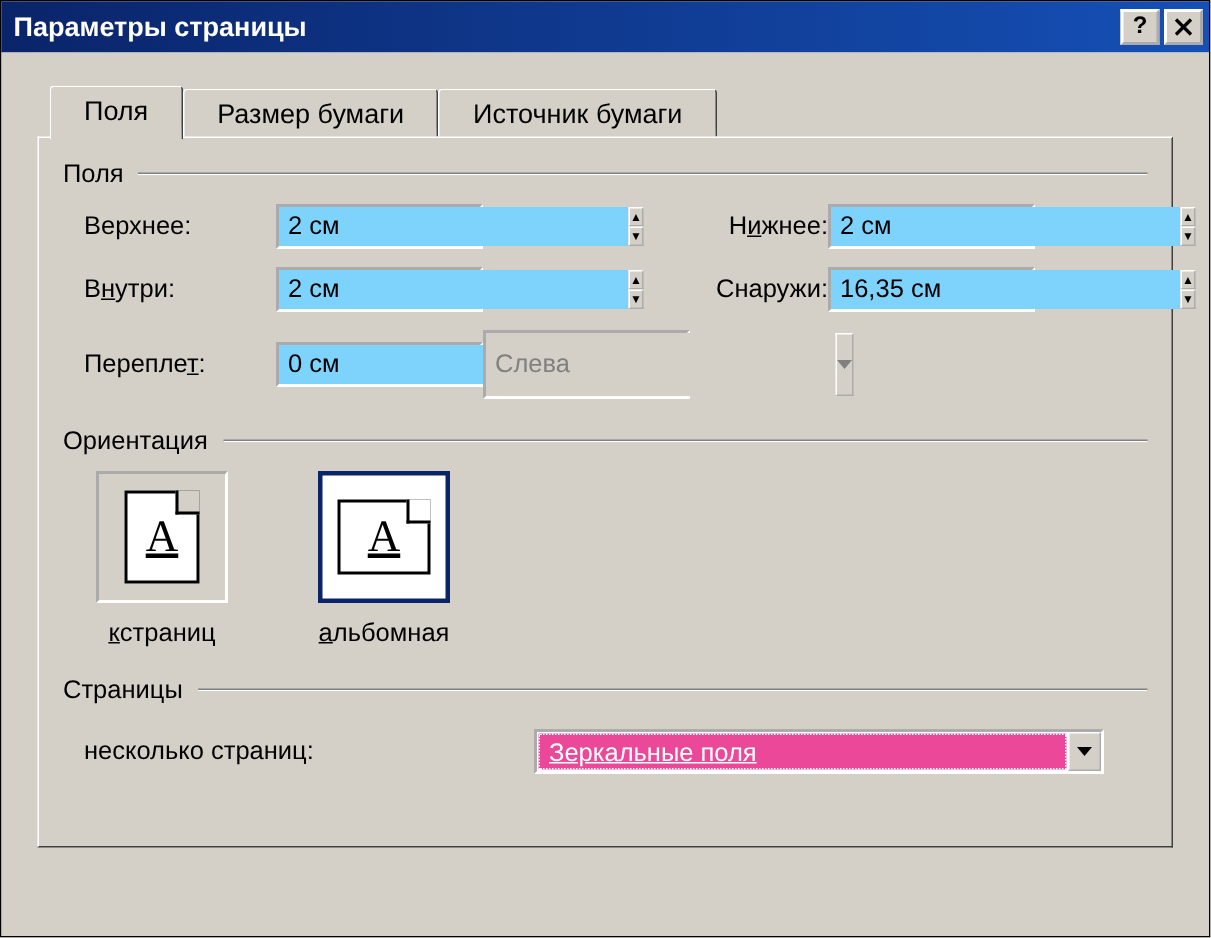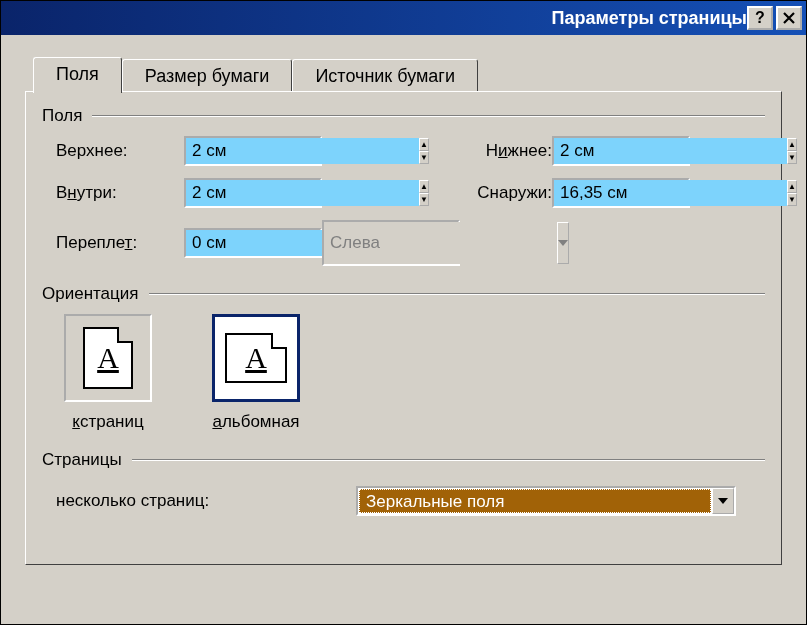--- a/index.html
+++ b/index.html
@@ -18,21 +18,21 @@
 .titlebar {
   background: linear-gradient(to right, #0a246a, #1550b6);
   color: #fff;
   height: 34px;
   display: flex;
   align-items: center;
   padding: 0 4px 0 8px;
   font-weight: bold;
   font-size: 18px;
 }
-.titlebar-text { flex: 1; text-align: right; }
+.titlebar-text { flex: 1; }
 .titlebar-buttons { display: flex; gap: 3px; }
 .titlebar-btn {
   width: 26px; height: 24px;
   background: #d4d0c8;
   border: 2px outset #fff;
   display: flex; align-items: center; justify-content: center;
   font-weight: bold; color: #000;
   cursor: pointer;
   font-size: 16px;
 }
@@ -248,26 +248,27 @@
 }
 .combo-wide {
   display: flex;
   width: 380px;
   height: 30px;
   background: #fff;
   border: 2px inset #fff;
 }
 .combo-wide .sel {
   flex: 1;
-  background: #a16207;
+  background: #ec4899;
   color: #fff;
   padding: 2px 6px;
   border: 1px dotted #fff;
   margin: 1px;
   font-size: 17px;
+  text-decoration: underline;
 }
 .underline { text-decoration: underline; }
 </style>
 </head>
 <body>
 
 <div class="window">
   <div class="titlebar">
     <span class="titlebar-text">Параметры страницы</span>
     <div class="titlebar-buttons">

